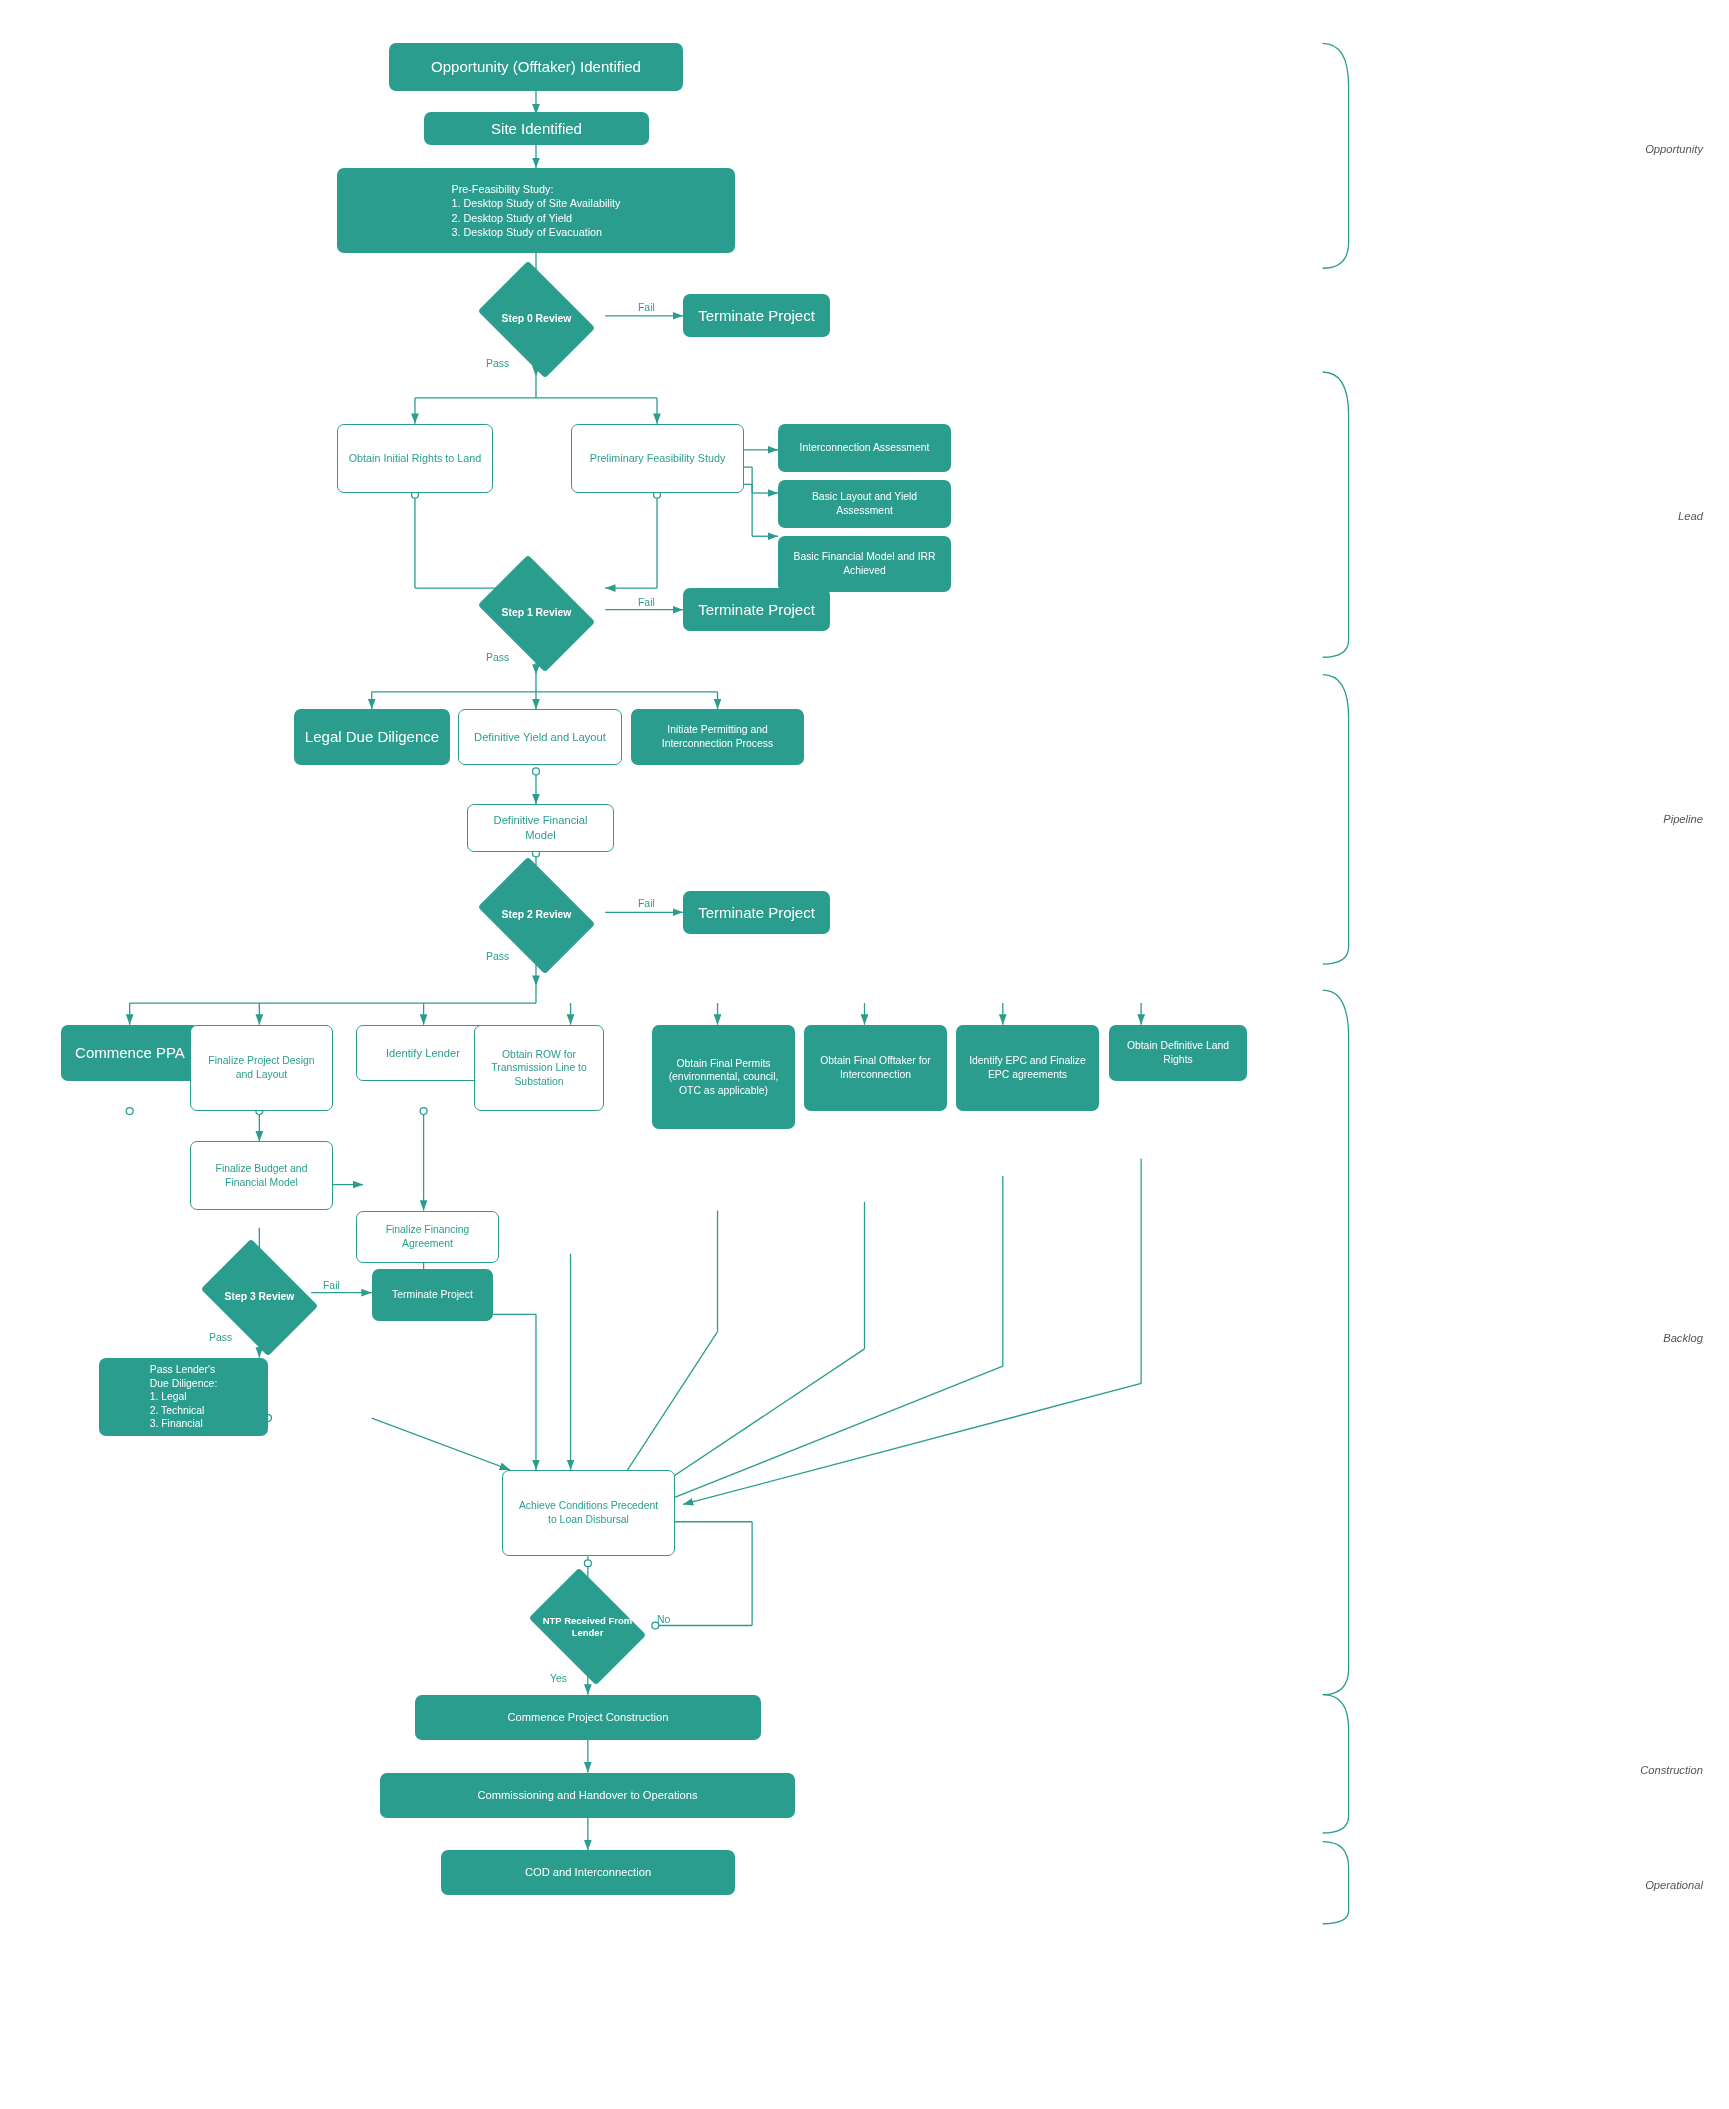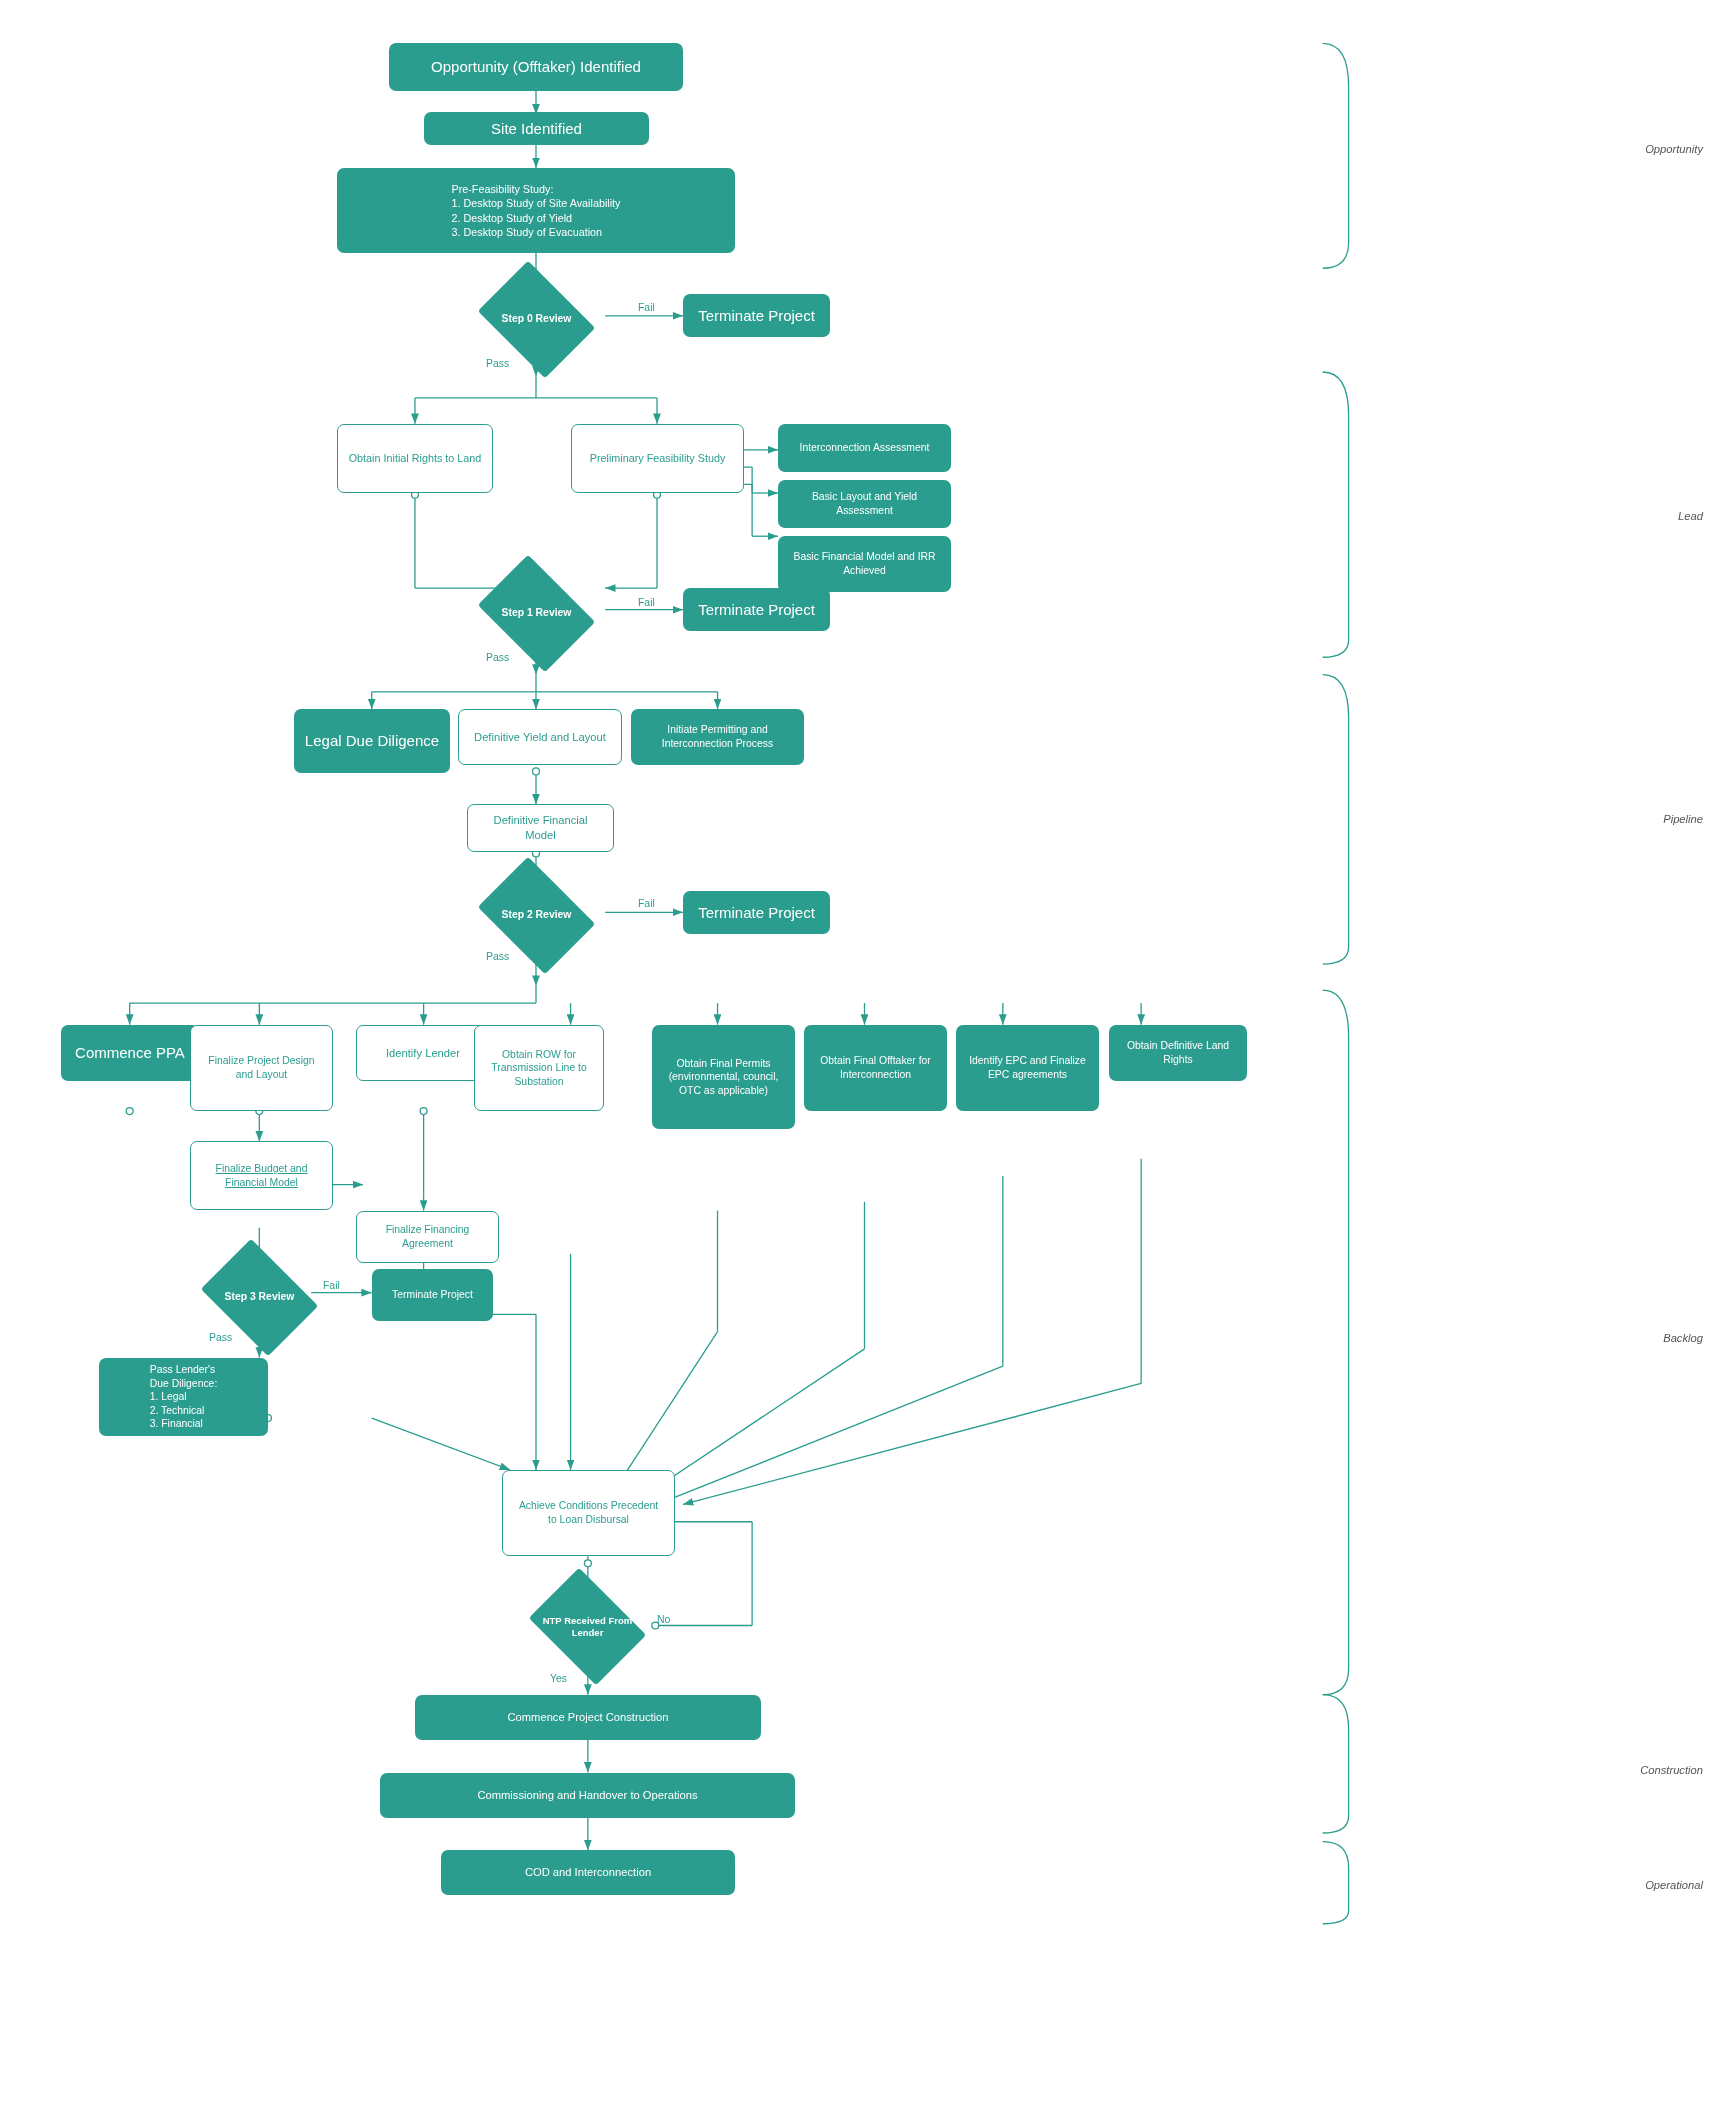--- a/index.html
+++ b/index.html
@@ -329,21 +329,21 @@
     <span class="diamond-text">Step 1
 Review</span>
   </div>
 
   <div class="box-teal" style="left:683px; top:588px; width:147px; height:43px;">Terminate Project</div>
 
   <span style="position:absolute; left:638px; top:597px; color:#2a9d8f; font-size:10.4px;">Fail</span>
 
   <span style="position:absolute; left:486px; top:652px; color:#2a9d8f; font-size:10.4px;">Pass</span>
 
-  <div class="box-teal" style="left:294px; top:709px; width:156px; height:64px;">Legal Due
+  <div class="box-teal" style="left:294px; top:709px; width:156px; height:56px;">Legal Due
 Diligence</div>
 
   <div class="box-outline" style="left:458px; top:709px; width:164px; height:56px;">Definitive Yield
 and Layout</div>
 
   <div class="box-teal" style="left:631px; top:709px; width:173px; height:56px; font-size:10.4px;">Initiate Permitting and
 Interconnection Process</div>
 
   <div class="box-outline" style="left:467px; top:804px; width:147px; height:48px;">Definitive
 Financial Model</div>
@@ -384,21 +384,21 @@
 Offtaker for
 Interconnection</div>
 
   <div class="box-teal" style="left:956px; top:1025px; width:143px; height:86px; font-size:10.4px;">Identify EPC
 and Finalize
 EPC agreements</div>
 
   <div class="box-teal" style="left:1109px; top:1025px; width:138px; height:56px; font-size:10.4px;">Obtain Definitive
 Land Rights</div>
 
-  <div class="box-outline" style="left:190px; top:1141px; width:143px; height:69px; font-size:10.4px;text-decoration:underline;">Finalize Budget
+  <div class="box-outline" style="left:190px; top:1141px; width:143px; height:69px; font-size:10.4px;">Finalize Budget
 and Financial
 Model</div>
 
   <div class="box-outline" style="left:356px; top:1211px; width:143px; height:52px; font-size:10.4px;">Finalize
 Financing
 Agreement</div>
 
   <div class="diamond-container" style="left:212px; top:1262px; width:95px; height:71px;">
     <div class="diamond"></div>
     <span class="diamond-text">Step 3

